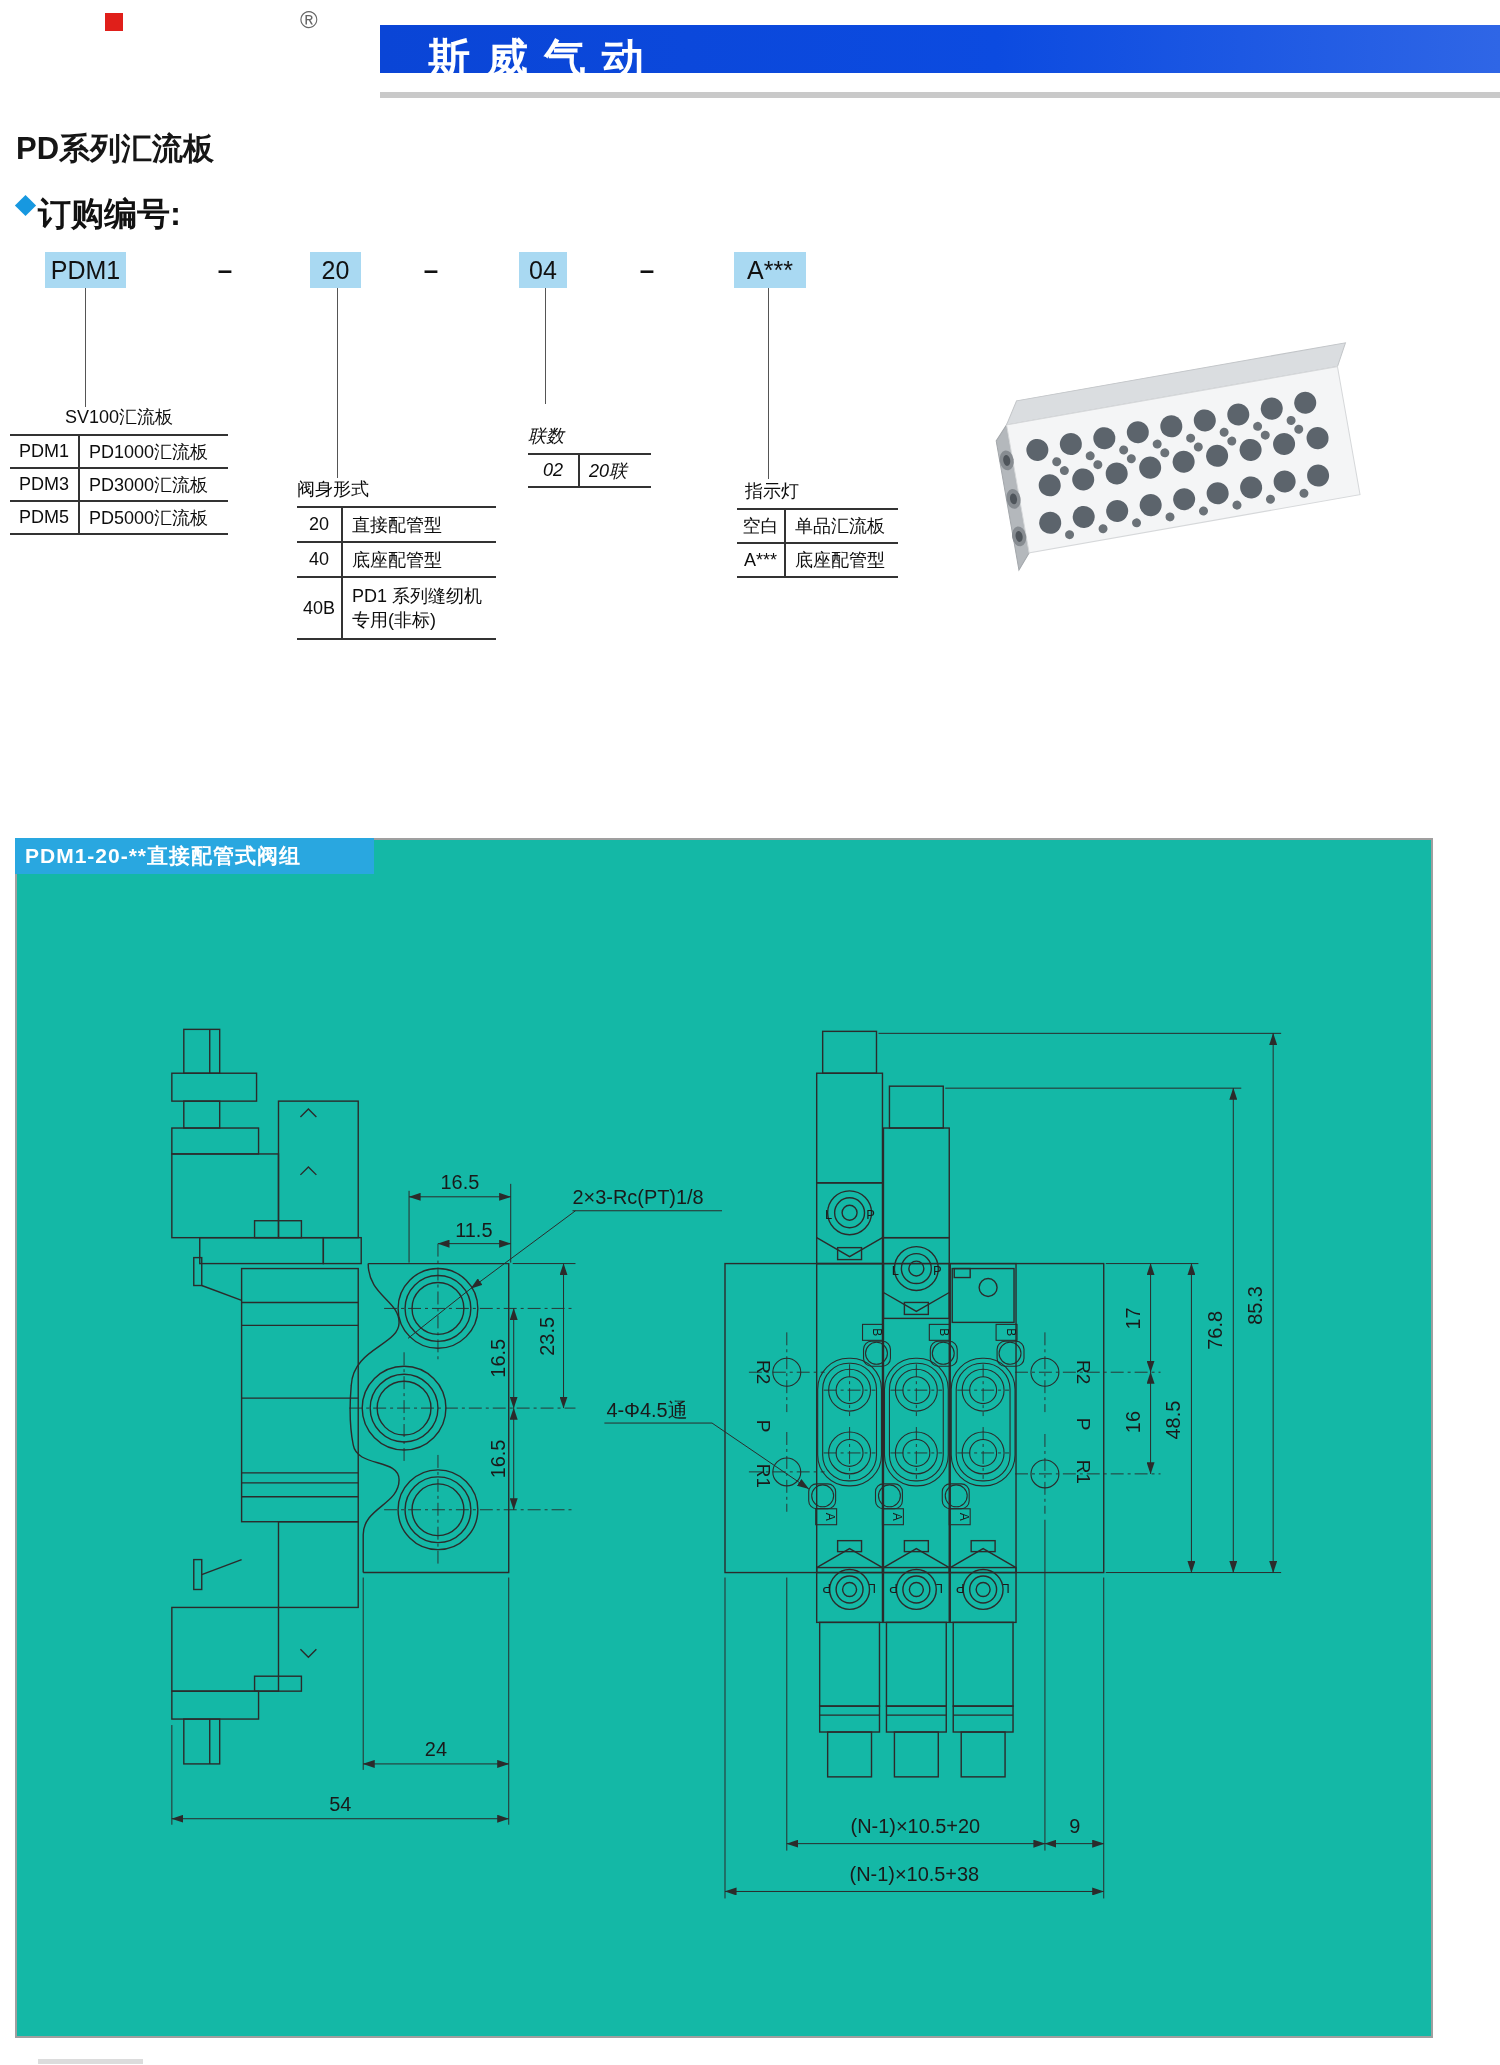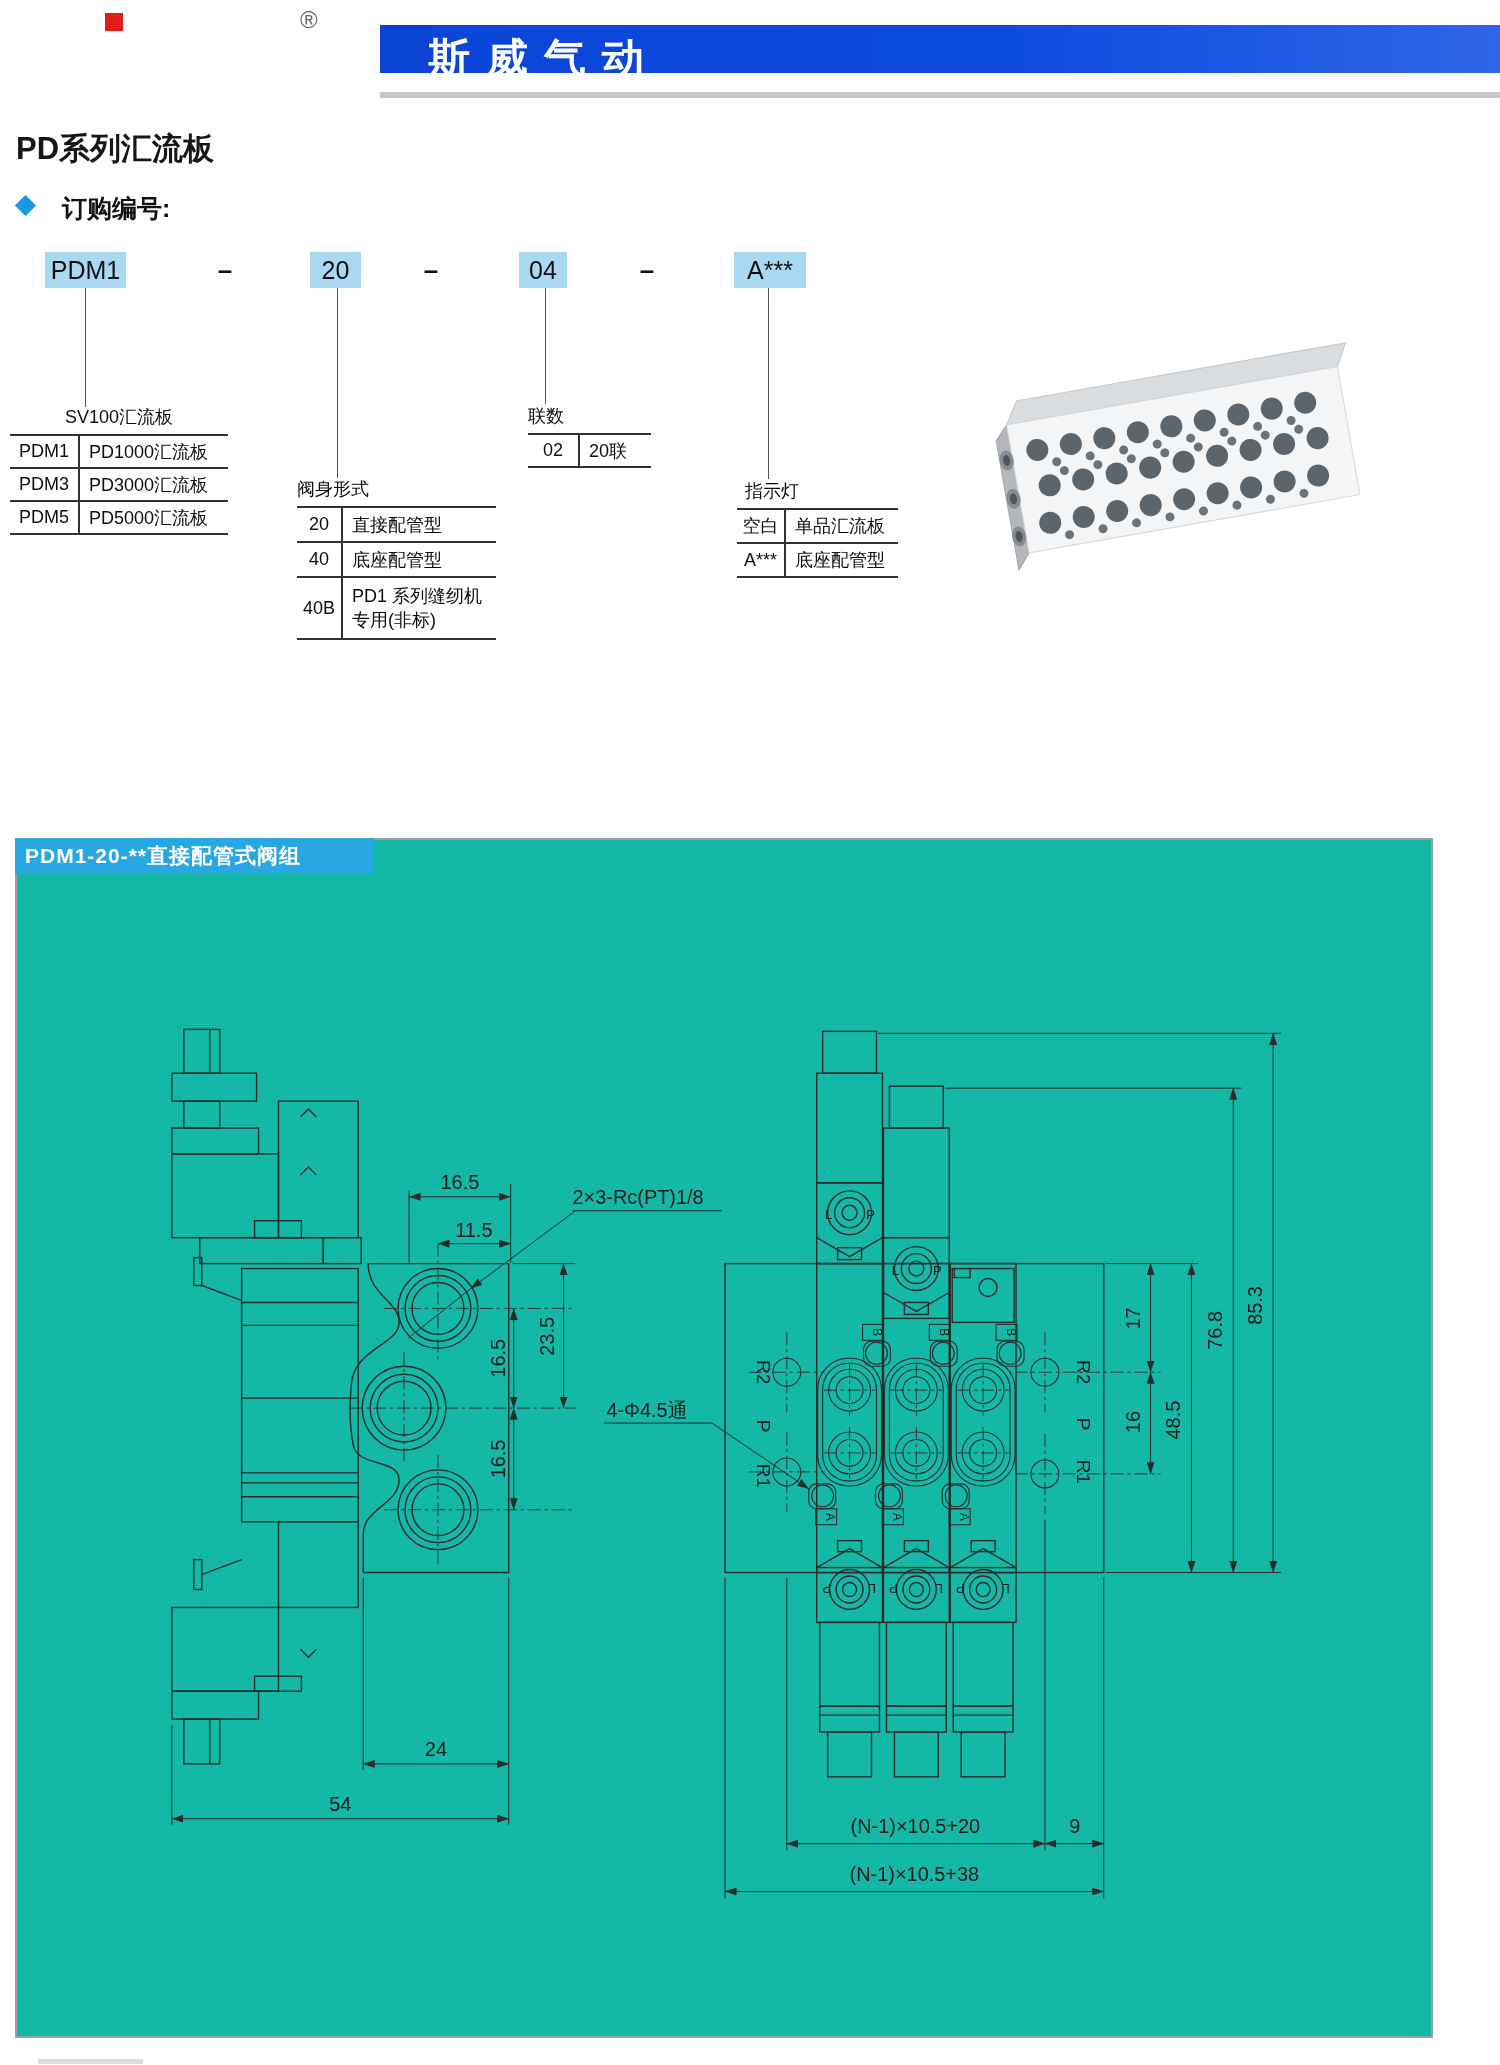--- a/index.html
+++ b/index.html
@@ -22,21 +22,21 @@
     position:absolute; left:380px; top:25px; width:1120px; height:48px;
     background:linear-gradient(90deg,#0a45d6 0%, #0c4be0 55%, #2f66e6 100%);
     color:#ffffff; font-weight:bold; font-size:42px; line-height:67px;
     letter-spacing:16px; padding-left:48px;
   }
   .banner-strip { position:absolute; left:380px; top:92px; width:1120px; height:6px; background:#c9c9c9; }
   
   .page-title { position:absolute; left:16px; top:128px; font-size:31px; font-weight:bold; color:#161616; }
   .order-row { position:absolute; left:16px; top:192px; height:30px; }
   .diamond { position:absolute; left:2px; top:6px; width:15px; height:15px; background:#1798e0; transform:rotate(45deg); }
-  .order-label { position:absolute; left:46px; top:0; font-size:25px; font-weight:bold; white-space:nowrap; }
+  .order-label { position:absolute; left:22px; top:0; font-size:33px; font-weight:bold; white-space:nowrap; }
   .code-box {
     position:absolute; top:252px; height:36px; background:#a9d9f2;
     display:flex; align-items:center; justify-content:center;
     font-size:25px; color:#111;
   }
   .cb1 { left:45px;  width:81px; }
   .cb2 { left:310px; width:51px; }
   .cb3 { left:519px; width:48px; }
   .cb4 { left:734px; width:72px; }
   .code-dash { position:absolute; top:252px; width:22px; height:36px; font-size:26px; font-weight:bold;
@@ -53,21 +53,21 @@
   .tbl-title.center { text-align:center; }
   .tbl-body { border-top:2px solid #333; }
   .tbl .row { display:flex; border-bottom:2px solid #333; align-items:stretch; }
   .tbl .c1 { border-right:2px solid #333; text-align:center; display:flex; align-items:center; justify-content:center; }
   .tbl .c2 { flex:1; display:flex; align-items:center; padding-left:9px; white-space:pre-line; }
   .t-series   { left:10px;  top:405px; width:218px; }
   .t-series .row { height:33px; } .t-series .c1 { width:70px; }
   .t-body     { left:297px; top:477px; width:199px; }
   .t-body .r1, .t-body .r2 { height:35px; } .t-body .r3 { height:62px; }
   .t-body .c1 { width:46px; }
-  .t-stations { left:528px; top:404px; width:123px; }
+  .t-stations { left:528px; top:424px; width:123px;font-style:italic; }
   .t-stations .row { height:33px; } .t-stations .c1 { width:52px; }
   .t-indic    { left:737px; top:479px; width:161px; }
   .t-indic .row { height:34px; } .t-indic .c1 { width:49px; }
   .t-indic .tbl-title { padding-left:8px; }
   
   .note { position:absolute; left:15px; top:695px; font-size:17.5px; font-weight:bold; letter-spacing:1px; }
   
   .photo { position:absolute; left:972px; top:302px; width:430px; height:280px; }
   
   .section-box {

